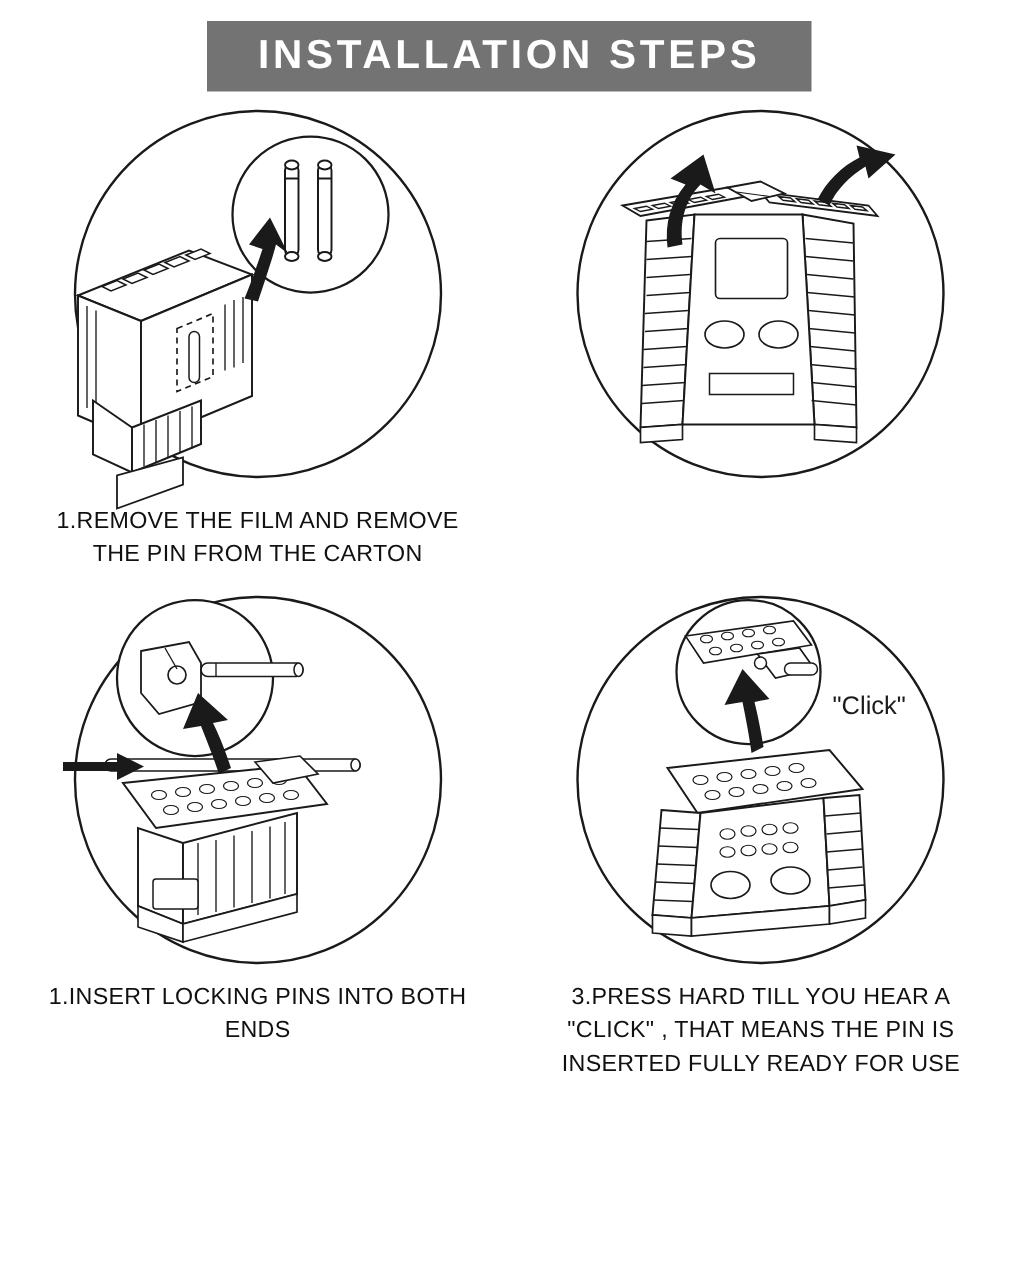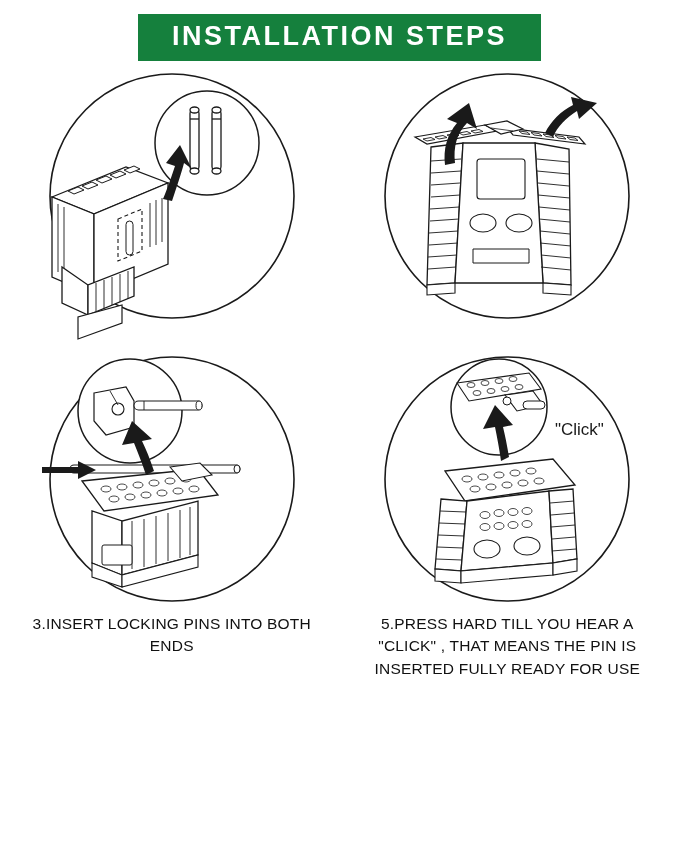--- a/index.html
+++ b/index.html
@@ -19,21 +19,21 @@
   
   .header-wrap {
     width: 100%;
     display: flex;
     justify-content: center;
     align-items: center;
     padding-top: 14px;
     box-sizing: border-box;
   }
   .title-banner {
-    background: #15803d;
+    background: #737373;
     color: #ffffff;
     font-size: 27px;
     font-weight: bold;
     letter-spacing: 2.5px;
     padding: 9px 34px 11px 34px;
     line-height: 1;
     white-space: nowrap;
   }
 
   
@@ -143,20 +143,21 @@
           </g>
 
           <path d="M56 246 L56 268 L100 252 L100 234 Z" stroke-width="1.2"></path>
         </g>
 
         <g fill="#1A1A1A" stroke="none">
           <path d="M150 130 C156 112 160 100 162 92 L170 98 L158 74 L144 92 L153 95 C150 104 146 116 141 128 Z"></path>
         </g>
       </svg>
     </div>
+    <div class="caption">1.REMOVE THE FILM AND REMOVE THE PIN FROM THE CARTON</div>
   </div>
 
   <div class="step-cell">
     <div class="illus">
       <svg width="300" height="270" viewBox="0 0 300 270" fill="none" stroke="#1A1A1A" stroke-width="1.4">
         <circle cx="150" cy="125" r="122" fill="#fff" stroke="#1A1A1A" stroke-width="1.6"></circle>
 
         <g fill="#fff" stroke-width="1.2">
           <path d="M58 66 L128 54 L140 60 L70 73 Z"></path>
           <g stroke-width="0.9">
@@ -290,21 +291,21 @@
 
         <g fill="#1A1A1A" stroke="none">
           <path d="M20 118 L56 118 L56 112 L74 121 L56 130 L56 124 L20 124 Z"></path>
         </g>
 
         <g fill="#1A1A1A" stroke="none">
           <path d="M132 122 C128 110 124 100 120 92 L130 90 L110 72 L100 96 L112 94 C116 104 120 114 124 126 Z"></path>
         </g>
       </svg>
     </div>
-    <div class="caption">3.INSERT LOCKING PINS INTO BOTH ENDS</div>
+    <div class="caption">1.INSERT LOCKING PINS INTO BOTH ENDS</div>
   </div>
 
   <div class="step-cell row2">
     <div class="illus">
       <svg width="300" height="270" viewBox="0 0 300 270" fill="none" stroke="#1A1A1A" stroke-width="1.4">
         <circle cx="150" cy="130" r="122" fill="#fff" stroke="#1A1A1A" stroke-width="1.6"></circle>
 
         <circle cx="142" cy="58" r="48" fill="#fff" stroke="#1A1A1A" stroke-width="1.5"></circle>
         <g fill="#fff" stroke-width="1.2">
 
@@ -378,16 +379,16 @@
             <line x1="195" y1="190" x2="218" y2="188"></line>
             <line x1="195" y1="202" x2="219" y2="200"></line>
           </g>
 
           <path d="M78 220 L104 222 L104 234 L78 232 Z" stroke-width="1.1"></path>
           <path d="M104 222 L196 214 L196 226 L104 234 Z" stroke-width="1.1"></path>
           <path d="M196 214 L220 210 L220 222 L196 226 Z" stroke-width="1.1"></path>
         </g>
       </svg>
     </div>
-    <div class="caption">5.PRESS HARD TILL YOU HEAR A "CLICK" , THAT MEANS THE PIN IS INSERTED FULLY READY FOR USE</div>
+    <div class="caption">3.PRESS HARD TILL YOU HEAR A "CLICK" , THAT MEANS THE PIN IS INSERTED FULLY READY FOR USE</div>
   </div>
 
 </div>
 
 </body></html>

